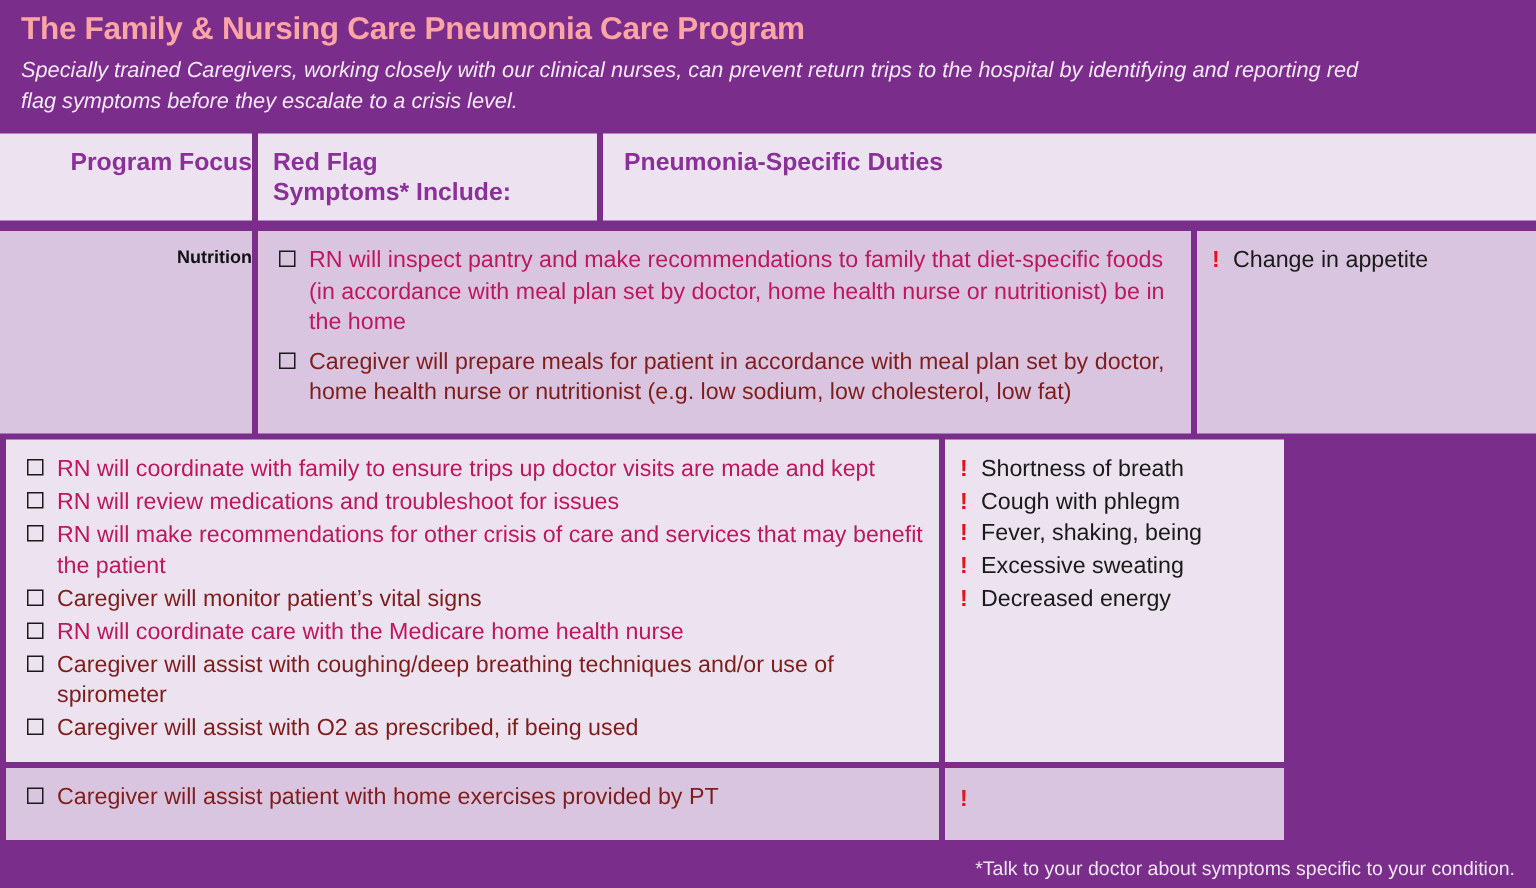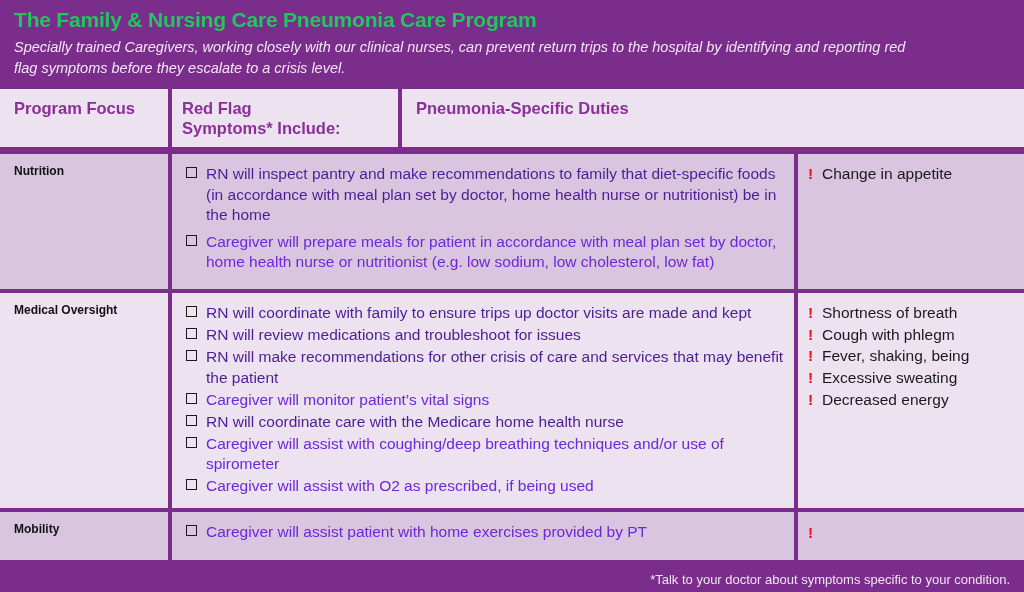--- a/index.html
+++ b/index.html
@@ -23,21 +23,21 @@
   }
 
   
   .header-band {
     padding: 8px 14px 10px 14px;
     background: #7b2d8b;
   }
   .poster-title {
     font-size: 21px;
     font-weight: bold;
-    color: #22c55e;
+    color: #fca5a5;
     letter-spacing: -0.2px;
     line-height: 1.15;
     margin: 0 0 5px 0;
   }
   .poster-subtitle {
     font-size: 14.5px;
     font-style: italic;
     color: #f3e6f5;
     line-height: 1.45;
     margin: 0;
@@ -53,21 +53,21 @@
   .trow {
     display: flex;
     width: 1024px;
     box-sizing: border-box;
     align-items: stretch;
   }
   .cell {
     box-sizing: border-box;
     background: #ece2f0;
   }
-  .c-focus  { width: 168px; flex: 0 0 168px; padding: 10px 0 10px 14px; }
+  .c-focus  { width: 168px; flex: 0 0 168px; padding: 10px 0 10px 14px; text-align: right; }
   .c-duties { width: 622px; flex: 0 0 622px; padding: 10px 10px 10px 14px; margin-left: 4px; }
   .c-flags  { width: 226px; flex: 0 0 226px; padding: 10px 6px 10px 10px; margin-left: 4px; }
 
   
   .row-alt .cell { background: #d9c5e0; }
 
   
   .row-head .cell { background: #ece2f0; padding-top: 9px; padding-bottom: 9px; }
   .row-head { margin-bottom: 3px; }
   .head-text {
@@ -91,23 +91,23 @@
     list-style: none;
     margin: 0;
     padding: 0;
   }
   ul.duties li {
     position: relative;
     padding-left: 20px;
     font-size: 15.5px;
     line-height: 1.3;
     margin-bottom: 2px;
-    color: #6d28d9;
-  }
-  ul.duties li.rn { color: #4c1d95; }
+    color: #7f1d1d;
+  }
+  ul.duties li.rn { color: #be185d; }
   ul.duties li .box {
     position: absolute;
     left: 0;
     top: 3px;
     width: 11px;
     height: 11px;
     border: 1.6px solid #1a1a1a;
     box-sizing: border-box;
     background: transparent;
   }
@@ -183,23 +183,20 @@
             </ul>
           </div>
           <div class="cell c-flags">
             <ul class="flags">
               <li><span class="bang">!</span><span>Change in appetite</span></li>
             </ul>
           </div>
         </div>
         <div class="row-gap"></div>
         <div class="trow">
-          <div class="cell c-focus">
-            <div class="focus-label">Medical Oversight</div>
-          </div>
           <div class="cell c-duties">
             <ul class="duties">
               <li class="duty rn"><span class="box"></span><span>RN will coordinate with family to ensure trips up doctor visits are made and kept</span></li>
               <li class="duty rn"><span class="box"></span><span>RN will review medications and troubleshoot for issues</span></li>
               <li class="duty rn"><span class="box"></span><span>RN will make recommendations for other crisis of care and services that may benefit the patient</span></li>
               <li class="duty"><span class="box"></span><span>Caregiver will monitor patient’s vital signs</span></li>
               <li class="duty rn"><span class="box"></span><span>RN will coordinate care with the Medicare home health nurse</span></li>
               <li class="duty"><span class="box"></span><span>Caregiver will  assist with coughing/deep breathing techniques and/or use of spirometer</span></li>
               <li class="duty"><span class="box"></span><span>Caregiver will assist with O2 as prescribed, if being used</span></li>
             </ul>
@@ -209,23 +206,20 @@
               <li><span class="bang">!</span><span>Shortness of breath</span></li>
               <li><span class="bang">!</span><span>Cough with phlegm</span></li>
               <li><span class="bang">!</span><span>Fever, shaking, being</span></li>
               <li><span class="bang">!</span><span>Excessive sweating</span></li>
               <li><span class="bang">!</span><span>Decreased energy</span></li>
             </ul>
           </div>
         </div>
         <div class="row-gap"></div>
         <div class="trow row-alt">
-          <div class="cell c-focus">
-            <div class="focus-label">Mobility</div>
-          </div>
           <div class="cell c-duties">
             <ul class="duties">
               <li class="duty spaced"><span class="box"></span><span>Caregiver will assist patient with home exercises provided by PT</span></li>
             </ul>
           </div>
           <div class="cell c-flags">
             <ul class="flags">
               <li><span class="bang">!</span></li>
             </ul>
           </div>

